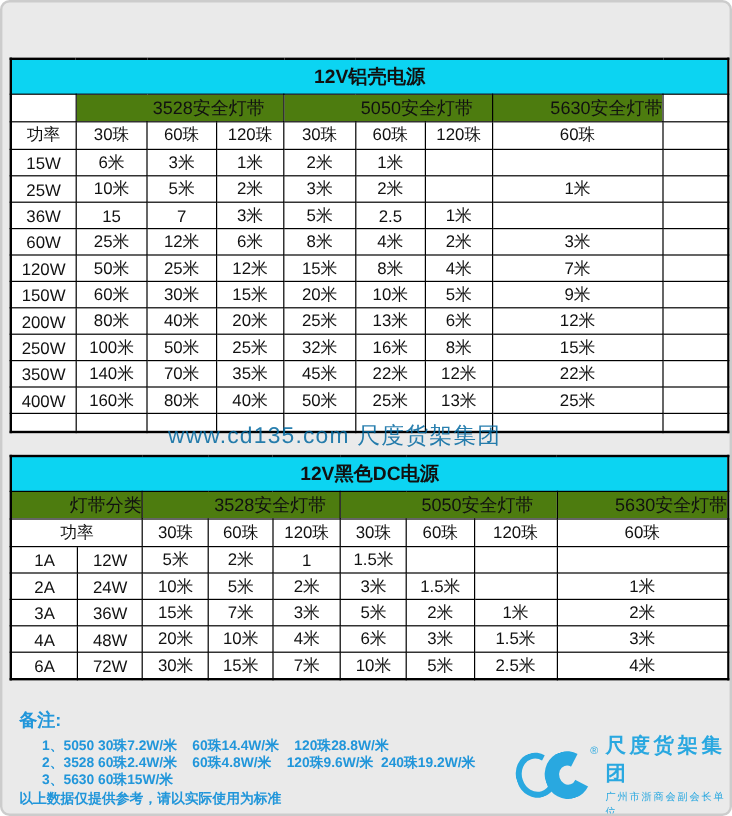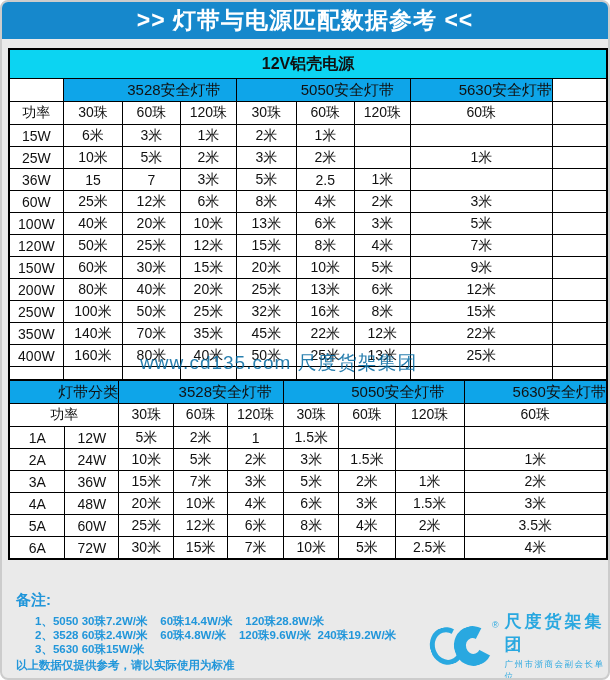--- a/index.html
+++ b/index.html
@@ -37,21 +37,21 @@
     text-align:center; vertical-align:middle;
     font-size:14px; color:#111111;
     padding:0; height:21px;
     overflow:hidden; white-space:nowrap;
   }
   tr.band-title td {
     background:#0cd4f2;
     font-size:16px; font-weight:bold; height:28px;margin-left:10px;
   }
   tr.band-sub td.sub {
-    background:#0ea5e9; font-size:15px; height:22px;padding-left:48px;
+    background:#4d7c0f; font-size:15px; height:22px;padding-left:48px;
   }
   tr.band-sub td.blank { background:#ffffff; }
   tr.band-bead td { font-size:14px; height:22px; }
   tr.spacer-row td { height:14px; }
   .watermark {
     position:absolute; left:138px; top:348px;
     font-size:19px; letter-spacing:1px;
     color:#0369a1; opacity:0.85;
     pointer-events:none; z-index:5;
   }
@@ -96,21 +96,20 @@
   }
   .logo-sub {
     color:#29a8e0; font-size:8.5px; letter-spacing:1.5px; margin-top:3px;
   }
 </style>
 </head>
 <body>
 
 <div class="frame">
 
-  <div class="titlebar">&gt;&gt; 灯带与电源匹配数据参考 &lt;&lt;</div>
 
   <table class="match" id="table1">
     <colgroup>
       <col style="width:55px">
         <col style="width:60px">
         <col style="width:58px">
       <col style="width:57px">
         <col style="width:60px">
         <col style="width:59px">
       <col style="width:56px">
@@ -179,31 +178,20 @@
           <td>25米</td>
           <td>12米</td>
           <td>6米</td>
           <td>8米</td>
           <td>4米</td>
           <td>2米</td>
           <td>3米</td>
           <td></td>
         </tr>
         <tr>
-          <td>100W</td>
-          <td>40米</td>
-          <td>20米</td>
-          <td>10米</td>
-          <td>13米</td>
-          <td>6米</td>
-          <td>3米</td>
-          <td>5米</td>
-          <td></td>
-        </tr>
-        <tr>
           <td>120W</td>
           <td>50米</td>
           <td>25米</td>
           <td>12米</td>
           <td>15米</td>
           <td>8米</td>
           <td>4米</td>
           <td>7米</td>
           <td></td>
         </tr>
@@ -286,20 +274,23 @@
         <col style="width:54px">
         <col style="width:60px">
       <col style="width:58px">
         <col style="width:60px">
         <col style="width:61px">
       <col style="width:63px">
         <col style="width:78px">
         <col style="width:96px">
     </colgroup>
     <tbody>
+      <tr class="band-title">
+        <td colspan="9">12V黑色DC电源</td>
+      </tr>
       <tr class="band-sub">
         <td class="sub" colspan="2">灯带分类</td>
         <td class="sub" colspan="3">3528安全灯带</td>
         <td class="sub" colspan="3">5050安全灯带</td>
         <td class="sub">5630安全灯带</td>
       </tr>
       <tr class="band-bead">
         <td colspan="2">功率</td>
         <td>30珠</td>
         <td>60珠</td>
@@ -347,31 +338,20 @@
         <tr>
           <td>4A</td>
           <td>48W</td>
           <td>20米</td>
           <td>10米</td>
           <td>4米</td>
           <td>6米</td>
           <td>3米</td>
           <td>1.5米</td>
           <td>3米</td>
-        </tr>
-        <tr>
-          <td>5A</td>
-          <td>60W</td>
-          <td>25米</td>
-          <td>12米</td>
-          <td>6米</td>
-          <td>8米</td>
-          <td>4米</td>
-          <td>2米</td>
-          <td>3.5米</td>
         </tr>
         <tr>
           <td>6A</td>
           <td>72W</td>
           <td>30米</td>
           <td>15米</td>
           <td>7米</td>
           <td>10米</td>
           <td>5米</td>
           <td>2.5米</td>

